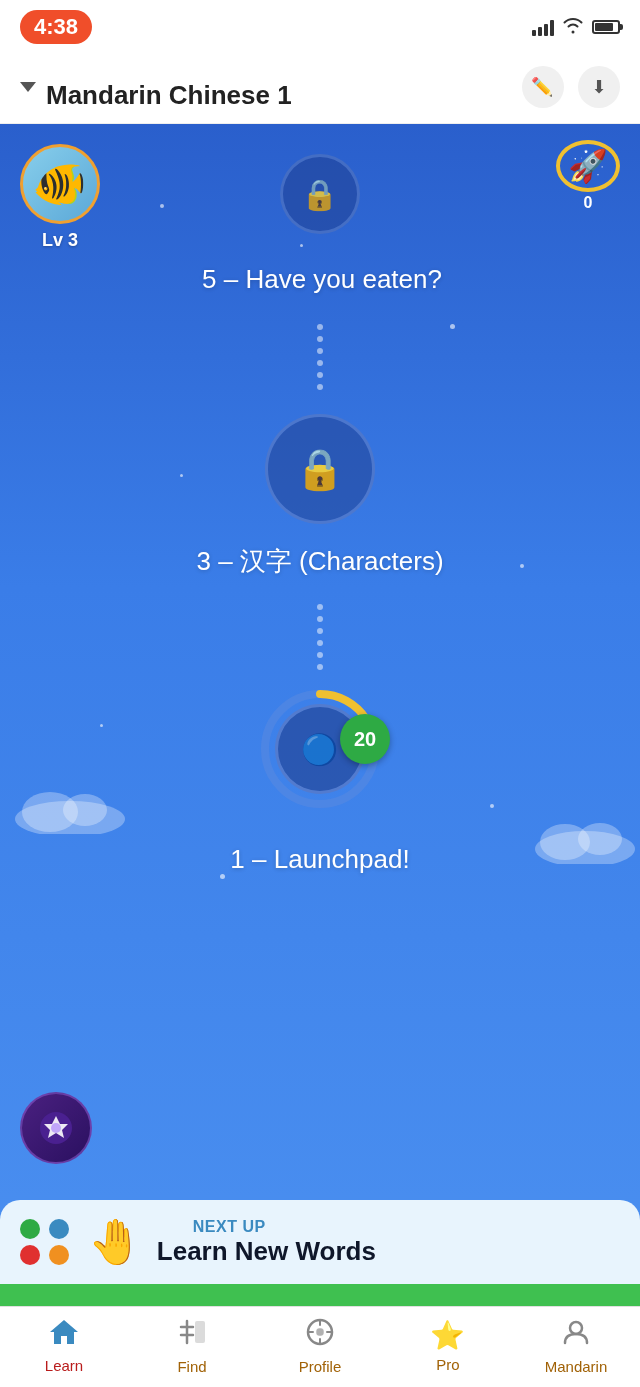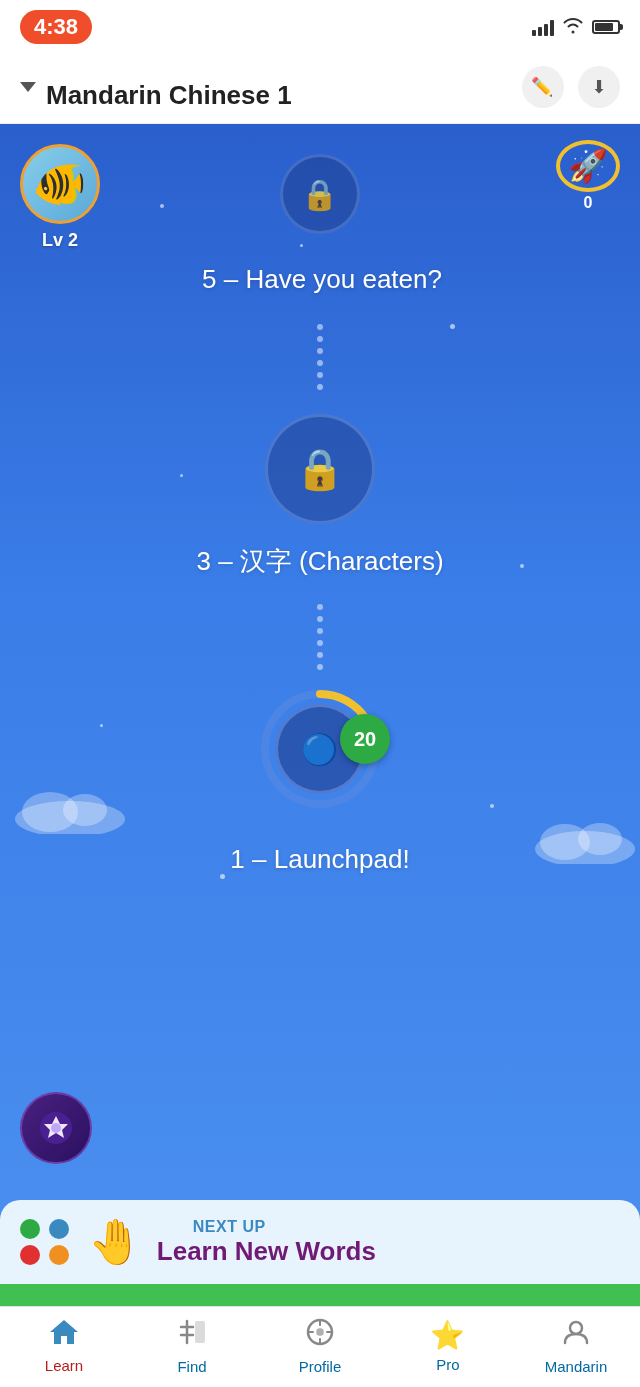--- a/index.html
+++ b/index.html
@@ -363,21 +363,21 @@
       font-size: 16px;
       font-weight: 600;
       color: #3a8ac0;
       text-transform: uppercase;
       letter-spacing: 0.5px;
       padding-left: 36px;
     }
     .next-up-title {
       font-size: 26px;
       font-weight: 700;
-      color: #701a75;
+      color: #0f172a;
       text-align: right;
     }
 
     
     .green-divider {
       height: 22px;
       background: #3fc050;
     }
 
     
@@ -393,21 +393,21 @@
       display: flex;
       flex-direction: column;
       align-items: center;
       gap: 4px;
       cursor: pointer;
       min-width: 80px;
     }
     .nav-label {
       font-size: 15px;
       font-weight: 500;
-      color: #0369a1;
+      color: #a16207;
     }
     .nav-item.active .nav-label {
       color: #3a8ac0;
     }
   </style>
 </head>
 <body>
 
 <div class="status-bar">
   <div class="status-time">4:38</div>
@@ -456,21 +456,21 @@
     <div class="star" style="width:4px;height:4px;top:440px;left:520px;"></div>
     <div class="star" style="width:3px;height:3px;top:600px;left:100px;"></div>
     <div class="star" style="width:4px;height:4px;top:680px;left:490px;"></div>
     <div class="star" style="width:5px;height:5px;top:750px;left:220px;"></div>
   </div>
 
   <div class="avatar-container">
     <div class="avatar-circle">
       <span class="avatar-fish">🐠</span>
     </div>
-    <span class="level-badge">Lv 2</span>
+    <span class="level-badge">Lv 3</span>
   </div>
 
   <div class="rocket-container">
     <div class="rocket-circle">
       <span>🚀</span>
     </div>
     <span class="rocket-count">0</span>
   </div>
 
   <div style="position:absolute; top:30px; left:50%; transform:translateX(-50%); display:flex; flex-direction:column; align-items:center;">

